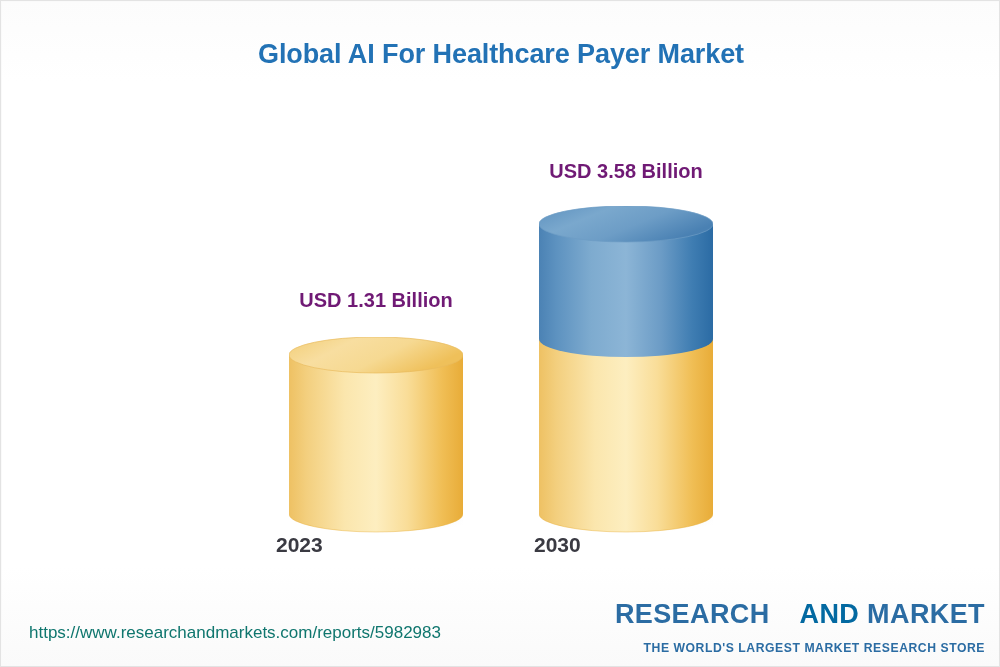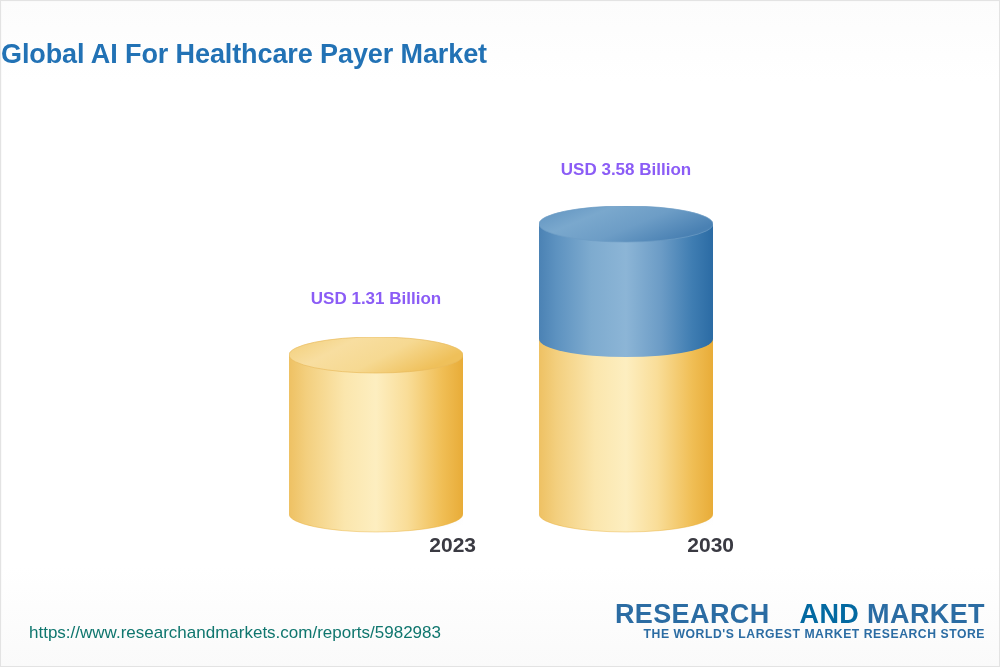--- a/index.html
+++ b/index.html
@@ -33,56 +33,56 @@
     height: 665px;
     background: linear-gradient(180deg, #fcfcfc 0%, #ffffff 12%, #ffffff 85%, #fafafa 100%);
   }
 
   
   #title {
     position: absolute;
     left: 0;
     top: 38px;
     width: 1000px;
-    text-align: left;
+    text-align: center;
     font-size: 27px;
     font-weight: bold;
     color: #2272b5;
     letter-spacing: -0.1px;
   }
   #subtitle {
     position: absolute;
     left: 0;
     top: 88px;
     width: 1000px;
     text-align: center;
     font-size: 21px;
     font-weight: normal;
     color: #4a4a4a;
   }
 
   
   .value-label {
     position: absolute;
-    font-size: 17px;
-    font-weight: bold;
-    color: #8b5cf6;
+    font-size: 20px;
+    font-weight: bold;
+    color: #701a75;
     text-align: center;
     white-space: nowrap;
   }
   #value-label-0 { left: 275px; top: 288px; width: 200px; }
   #value-label-1 { left: 525px; top: 159px; width: 200px; }
 
   
   .cat-label {
     position: absolute;
     font-size: 21px;
     font-weight: bold;
     color: #3a3a42;
-    text-align: right;
+    text-align: left;
     white-space: nowrap;
   }
   #cat-label-0 { left: 275px; top: 532px; width: 200px; }
   #cat-label-1 { left: 533px; top: 532px; width: 200px; }
 
   
   .cylinder {
     position: absolute;
   }
   #cyl-0 { left: 288px; top: 336px; width: 174px; height: 196px; }
@@ -110,21 +110,21 @@
   }
   #logo-main {
     font-size: 27px;
     font-weight: bold;
     letter-spacing: 0.4px;
     color: #2b6ca3;
     white-space: nowrap;
   }
   #logo-and { color: #0369a1; margin-left: 22px; }
   #logo-tag {
-    margin-top: 0;
+    margin-top: 14px;
     font-size: 12.2px;
     font-weight: bold;
     letter-spacing: 0.55px;
     color: #2b6ca3;
     white-space: nowrap;
   }
 </style>
 </head>
 <body>
 

